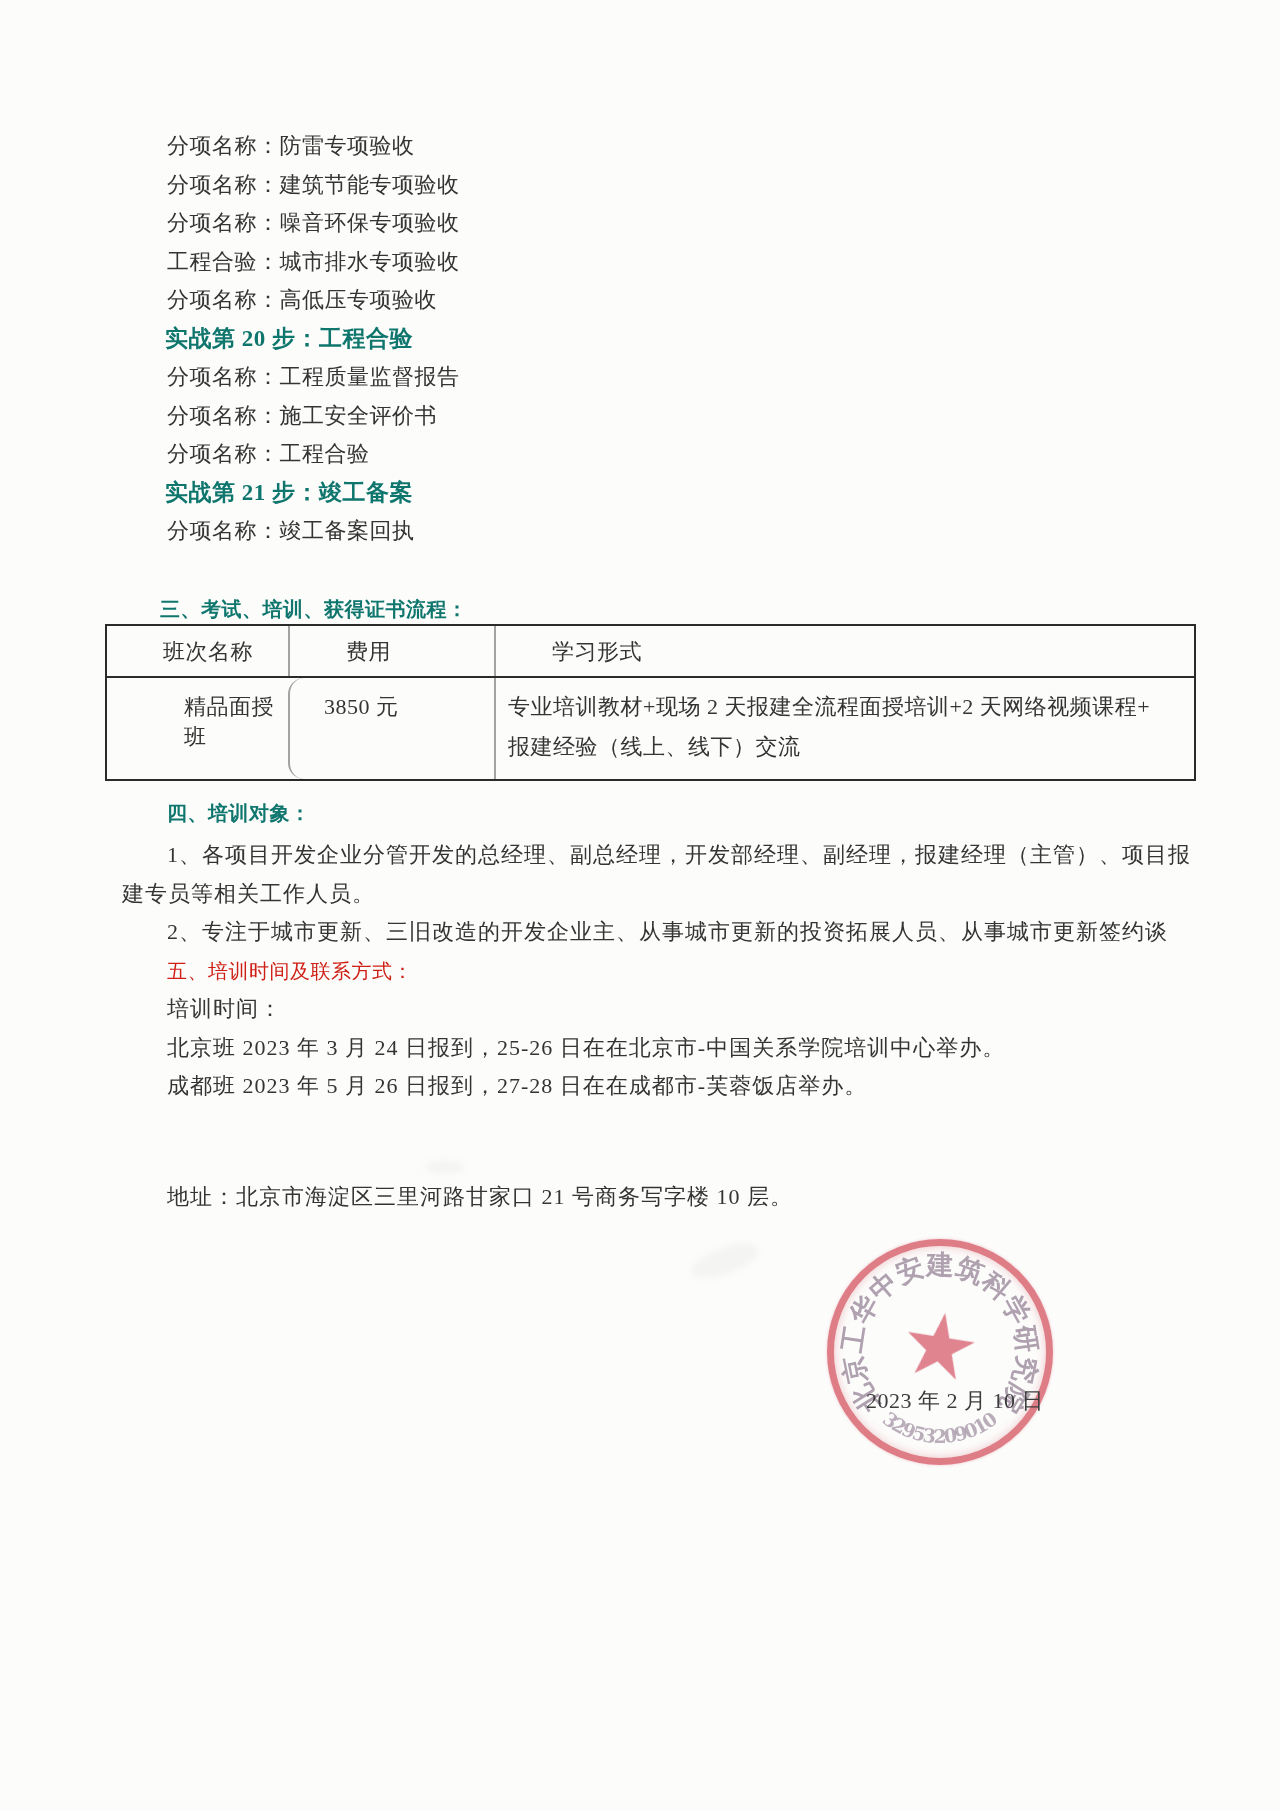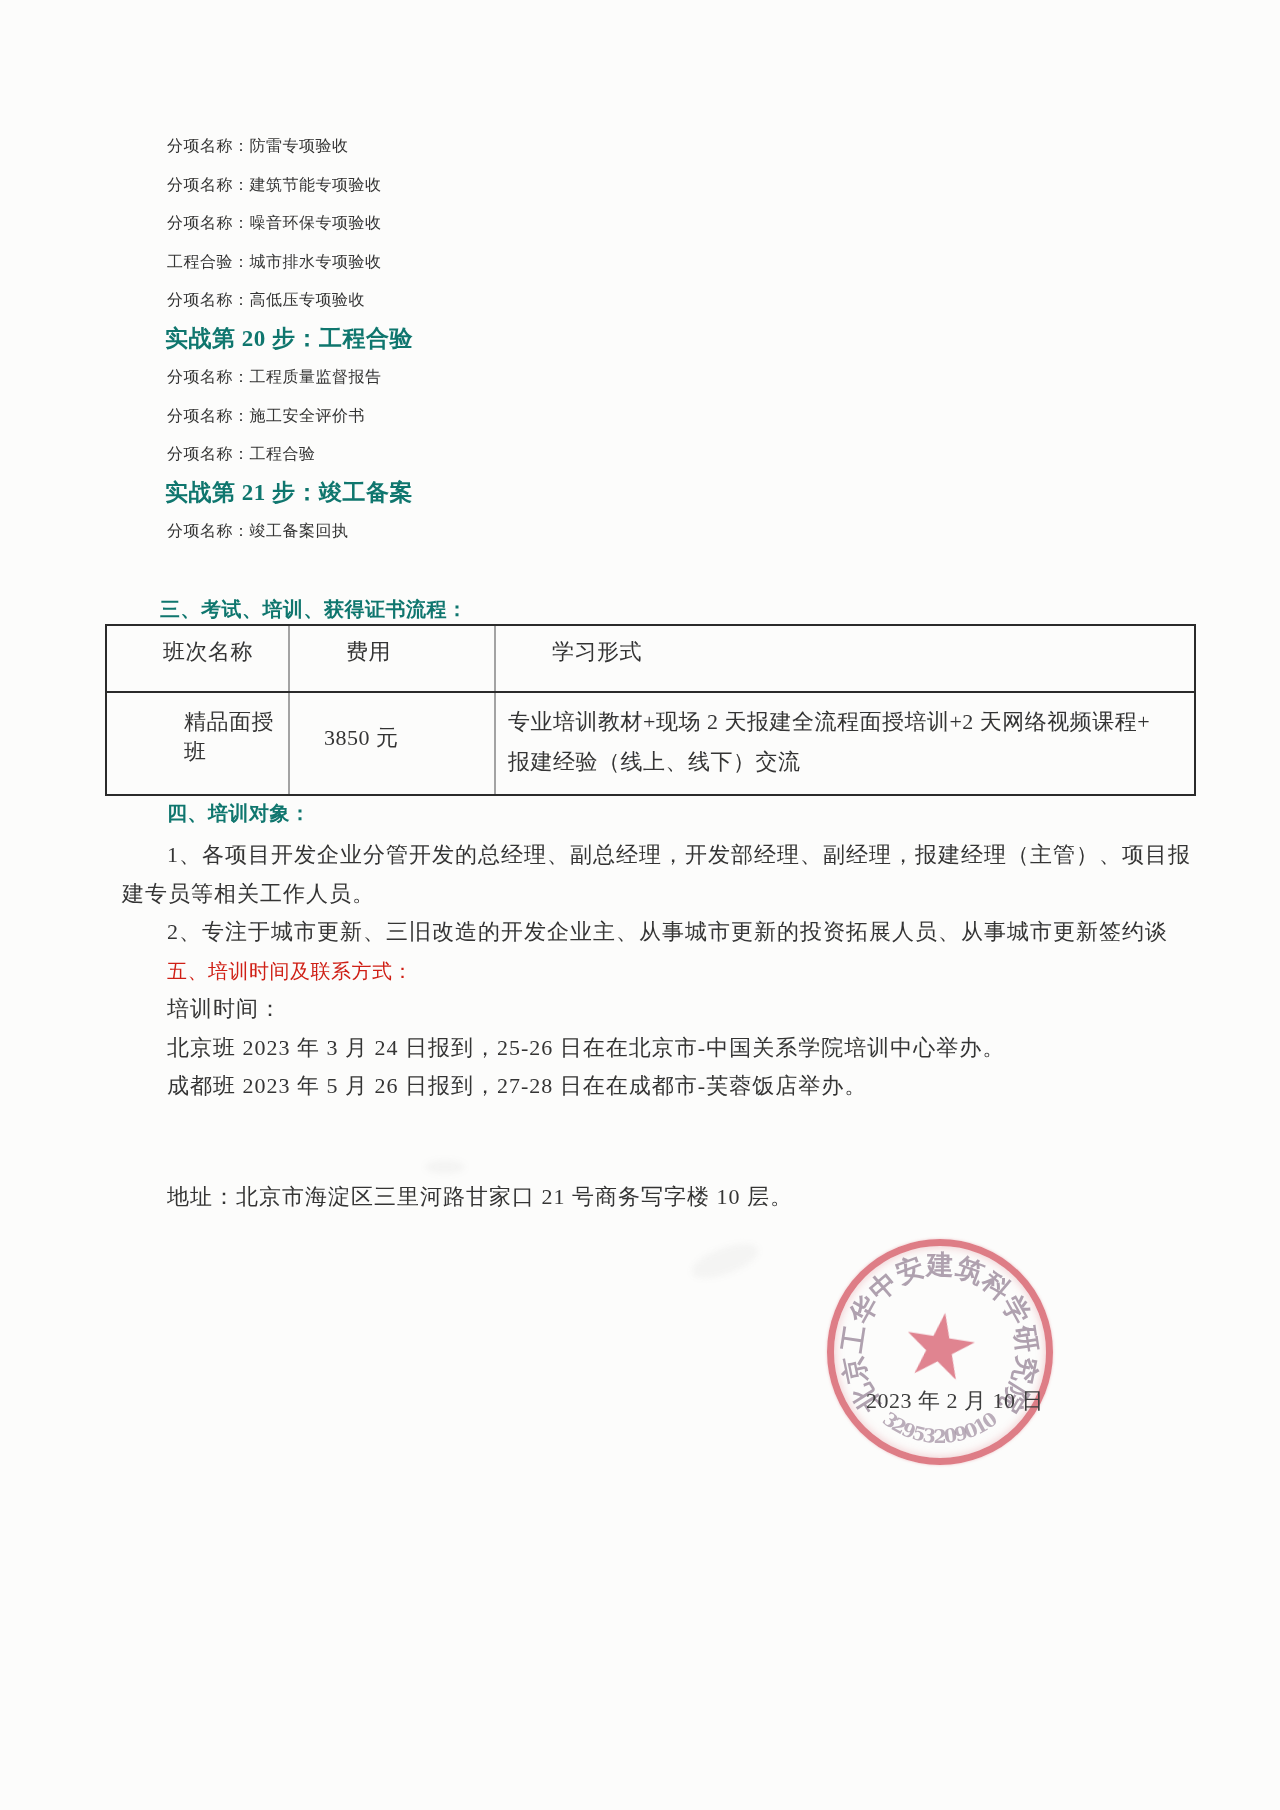--- a/index.html
+++ b/index.html
@@ -8,47 +8,47 @@
     background:#fcfcfb;
     font-family:"Liberation Serif","DejaVu Serif",serif;
     color:#343434;
     overflow:hidden;
   }
   .abs{position:absolute;}
 
   
   .checklist{left:122px;top:127px;width:1080px;}
   .checklist .line{
-    height:38.5px;line-height:38.5px;font-size:16px;
+    height:38.5px;line-height:38.5px;font-size:22px;
     padding-left:45px;white-space:nowrap;letter-spacing:.5px;
   }
   .checklist .line.bold{font-weight:bold;font-size:23px;padding-left:43px;color:#0f766e;}
 
   
   .red-heading{
     font-size:20px;font-weight:bold;letter-spacing:.5px;
     line-height:28px;white-space:nowrap;
   }
   .h-exam{left:160px;top:595px;}
   .h-audience{left:167px;top:799px;}
 
   
   .ctable{
     left:105px;top:624px;width:1087px;
     border:2px solid #2b2b2b;background:transparent;
     font-size:22px;letter-spacing:.5px;
   }
   .trow{display:grid;grid-template-columns:181px 206px 1fr;}
-  .trow.header{height:65px;}
+  .trow.header{height:50px;}
   .trow.data{border-top:2px solid #2b2b2b;min-height:84px;}
   .tcell{box-sizing:border-box;}
   .tcell.c2,.tcell.c3{border-left:2px solid #a3a3a3;}
   .header .tcell{padding-top:11px;padding-left:56px;}
   .data .c1{padding-top:14px;padding-left:37px;margin-left:40px;}
-  .data .c2{padding-top:30px;padding-left:34px;}
+  .data .c2{padding-top:14px;padding-left:34px;border-radius:16px;}
   .data .c3{padding:9px 10px 12px 12px;line-height:40px;}
 
   
   .bodyblock{left:122px;top:836px;width:1080px;}
   .bodyblock .bline{
     height:38.5px;line-height:38.5px;font-size:22px;
     white-space:nowrap;letter-spacing:1px;
   }
   .bodyblock .ind{padding-left:45px;}
   .bodyblock .red{color:#cf1f15;font-weight:normal;font-size:20px;letter-spacing:.5px;}

